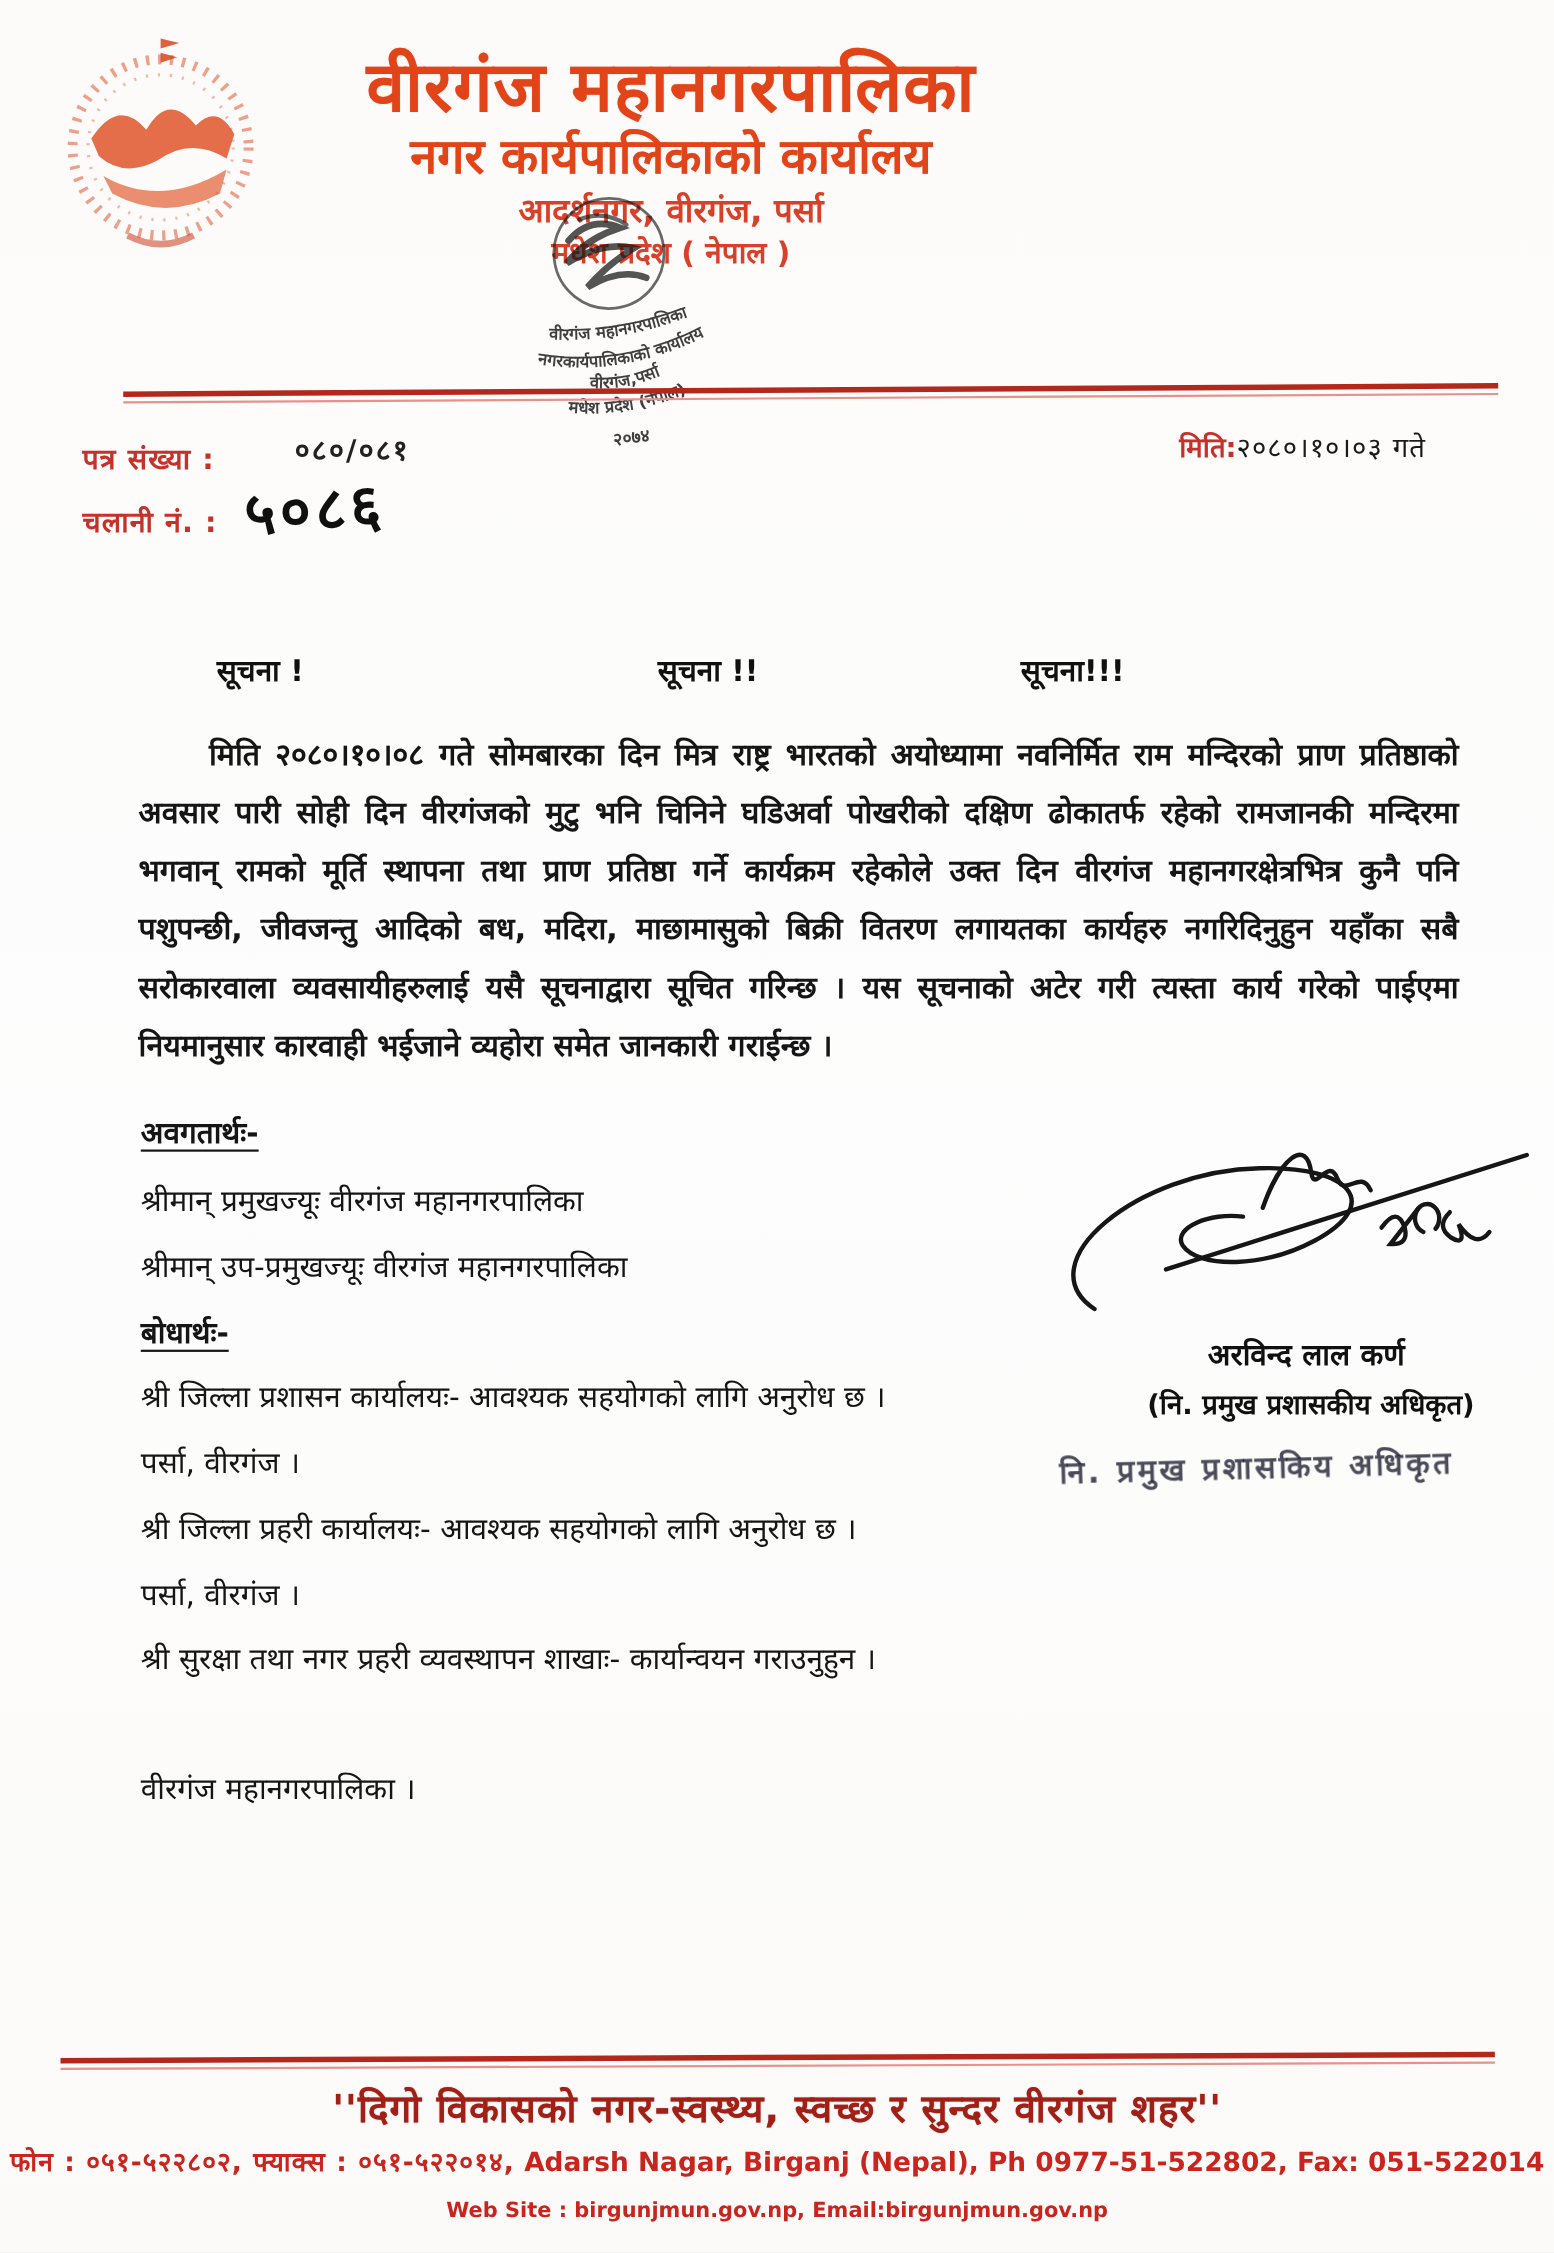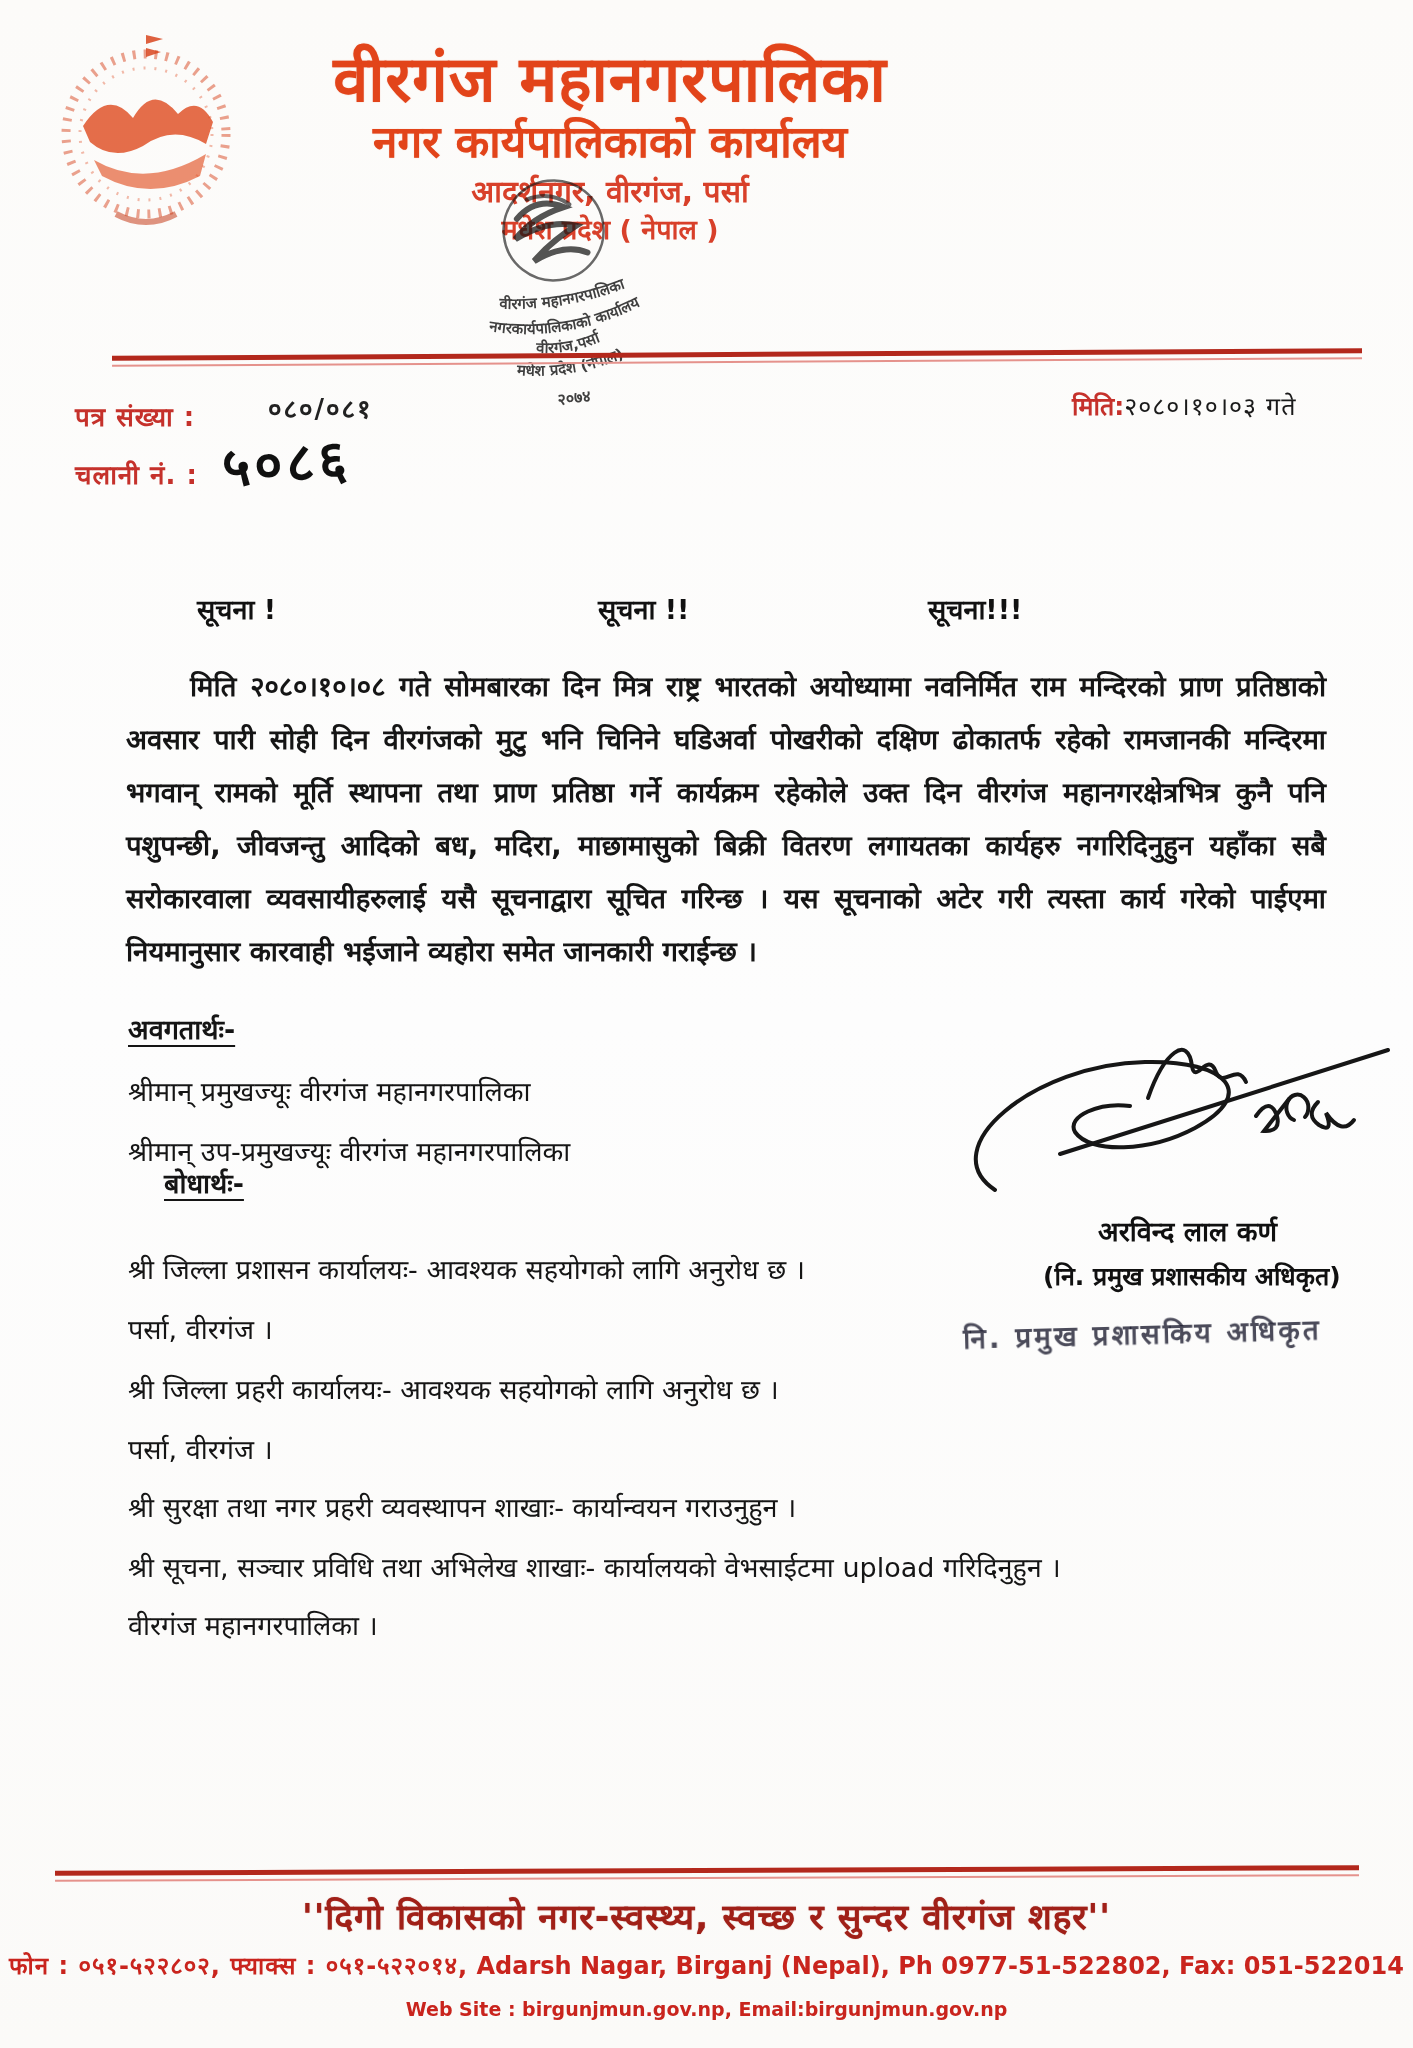--- a/index.html
+++ b/index.html
@@ -127,27 +127,26 @@
   <div class="abs notice notice-1">सूचना !</div>
   <div class="abs notice notice-2">सूचना !!</div>
   <div class="abs notice notice-3">सूचना!!!</div>
 
   <div class="abs body-par">मिति २०८०।१०।०८ गते सोमबारका दिन मित्र राष्ट्र भारतको अयोध्यामा नवनिर्मित राम मन्दिरको प्राण प्रतिष्ठाको अवसार पारी सोही दिन वीरगंजको मुटु भनि चिनिने घडिअर्वा पोखरीको दक्षिण ढोकातर्फ रहेको रामजानकी मन्दिरमा भगवान् रामको मूर्ति स्थापना तथा प्राण प्रतिष्ठा गर्ने कार्यक्रम रहेकोले उक्त दिन वीरगंज महानगरक्षेत्रभित्र कुनै पनि पशुपन्छी, जीवजन्तु आदिको बध, मदिरा, माछामासुको बिक्री वितरण लगायतका कार्यहरु नगरिदिनुहुन यहाँका सबै सरोकारवाला व्यवसायीहरुलाई यसै सूचनाद्वारा सूचित गरिन्छ । यस सूचनाको अटेर गरी त्यस्ता कार्य गरेको पाईएमा नियमानुसार कारवाही भईजाने व्यहोरा समेत जानकारी गराईन्छ ।</div>
 
   <div class="abs sec-line sec-head" style="top:1010px;">अवगतार्थः-</div>
   <div class="abs sec-line" style="top:1072px;">श्रीमान् प्रमुखज्यूः वीरगंज महानगरपालिका</div>
   <div class="abs sec-line" style="top:1132px;">श्रीमान् उप-प्रमुखज्यूः वीरगंज महानगरपालिका</div>
 
-  <div class="abs sec-line sec-head" style="top:1164px;margin-left:36px;">बोधार्थः-</div>
+  <div class="abs sec-line sec-head" style="top:1192px;">बोधार्थः-</div>
   <div class="abs sec-line" style="top:1250px;">श्री जिल्ला प्रशासन कार्यालयः- आवश्यक सहयोगको लागि अनुरोध छ ।</div>
   <div class="abs sec-line" style="top:1310px;">पर्सा, वीरगंज ।</div>
   <div class="abs sec-line" style="top:1370px;">श्री जिल्ला प्रहरी कार्यालयः- आवश्यक सहयोगको लागि अनुरोध छ ।</div>
   <div class="abs sec-line" style="top:1430px;">पर्सा, वीरगंज ।</div>
   <div class="abs sec-line" style="top:1488px;">श्री सुरक्षा तथा नगर प्रहरी व्यवस्थापन शाखाः- कार्यान्वयन गराउनुहुन ।</div>
-  <div class="abs sec-line" style="top:1548px;">श्री सूचना, सञ्चार प्रविधि तथा अभिलेख शाखाः- कार्यालयको वेभसाईटमा upload गरिदिनुहुन ।</div>
   <div class="abs sec-line" style="top:1606px;">वीरगंज महानगरपालिका ।</div>
 
   <svg class="abs sig-svg" viewBox="0 0 460 188" aria-hidden="true">
     <g fill="none" stroke="#161616" stroke-width="4" stroke-linecap="round">
       <path d="M55,168 C-8,126 95,42 205,40 C288,38 318,72 255,106 C210,130 150,132 135,110 C126,94 160,80 190,84"></path>
       <path d="M208,76 C224,30 248,12 252,44 C255,64 268,28 276,50 C283,67 297,40 306,60"></path>
       <path d="M120,132 L448,28"></path>
       <path d="M316,94 q14,-20 21,0 q4,16 -13,15 l25,-32"></path>
       <path d="M354,98 a11,13 0 1 1 11,-3"></path>
       <path d="M378,80 q-13,13 1,23 q15,9 7,-12 q16,23 28,7"></path>

